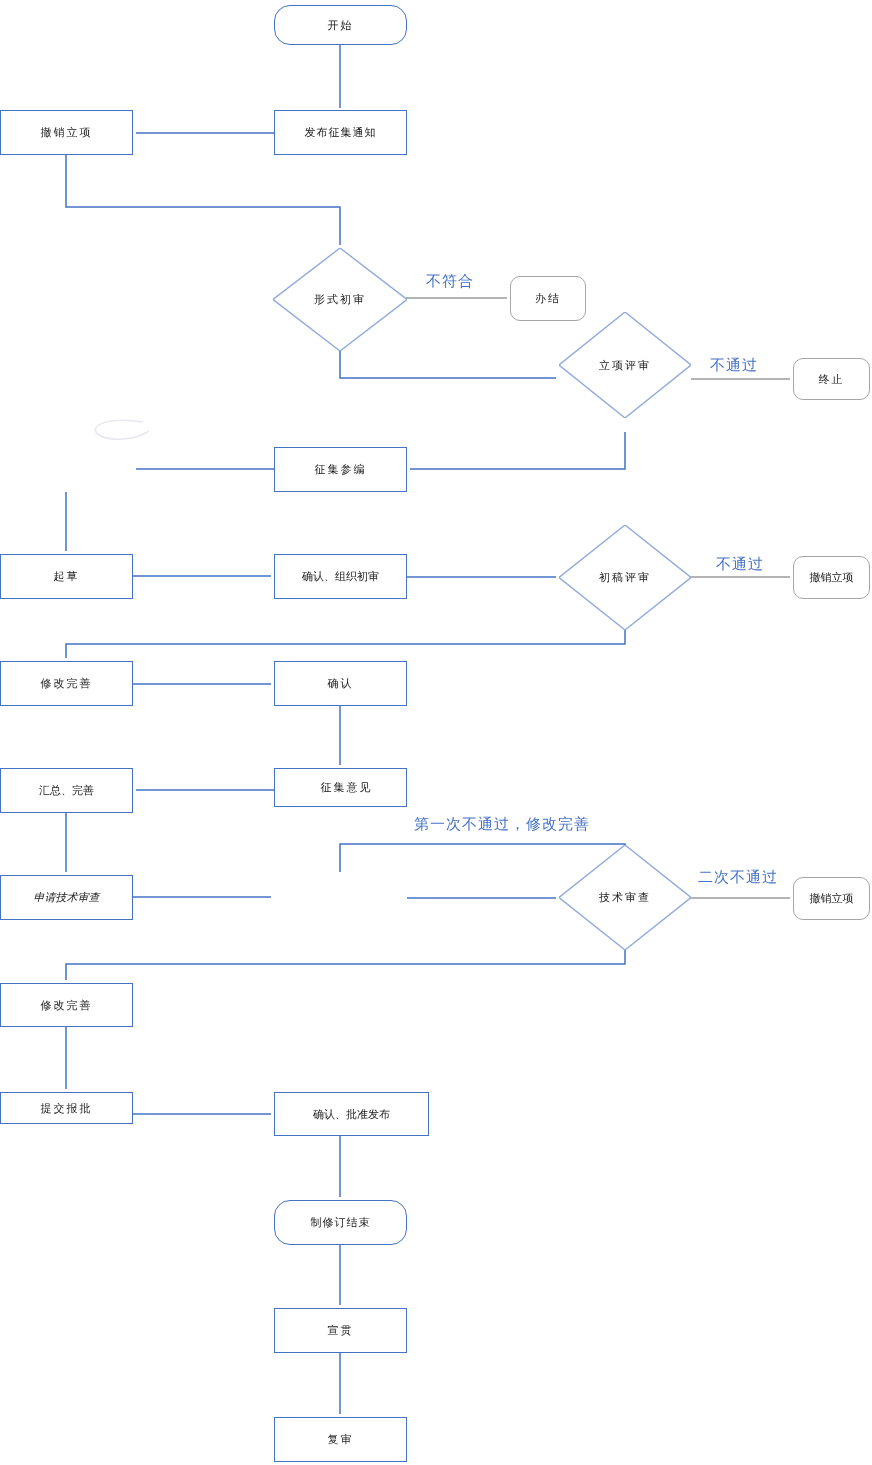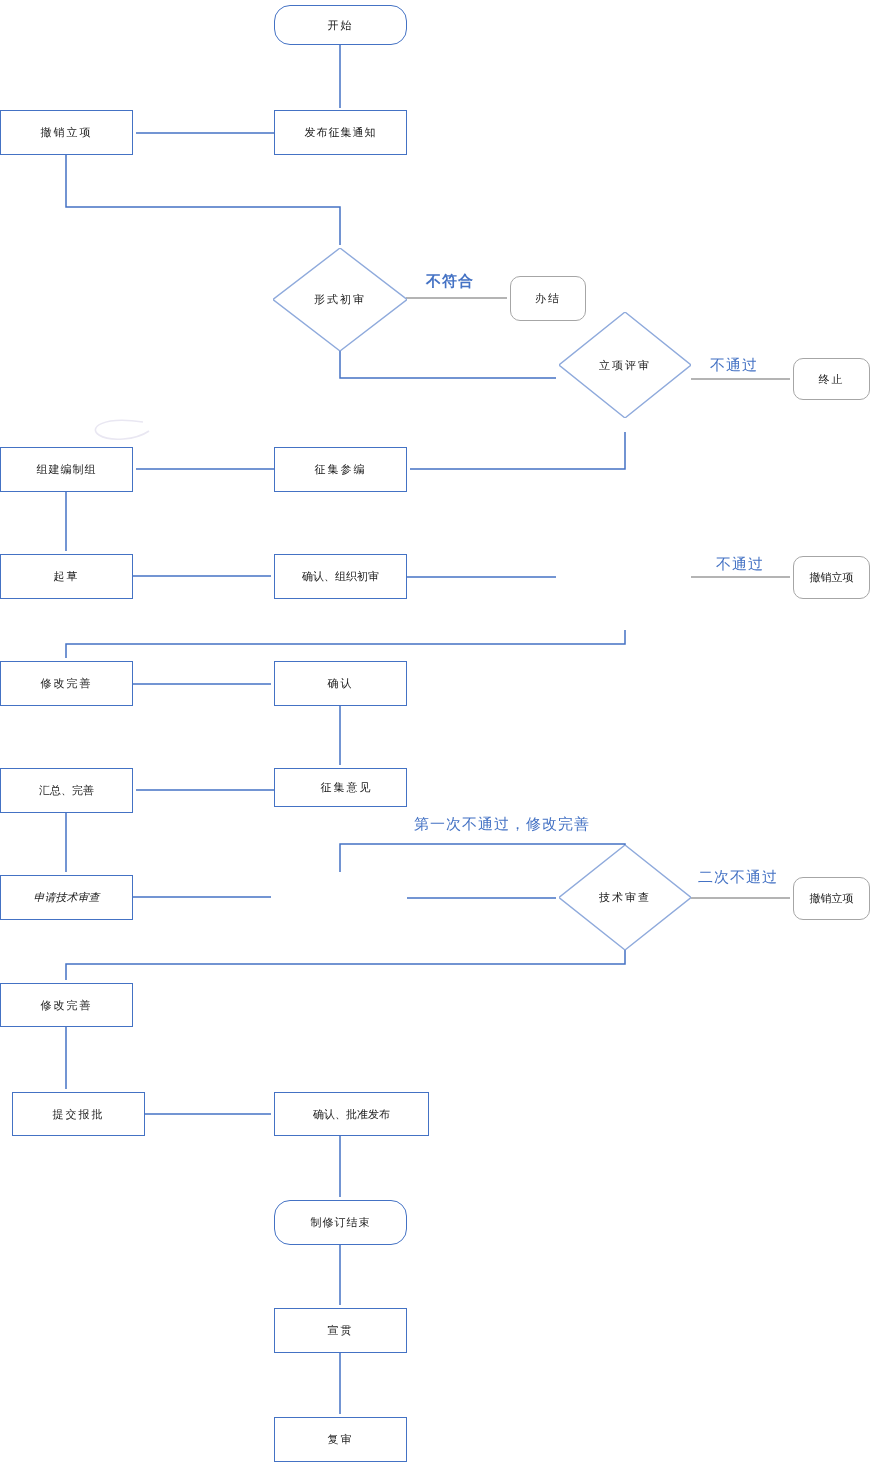--- a/index.html
+++ b/index.html
@@ -87,52 +87,57 @@
   <div class="node term-blue" style="left:274px;top:5px;width:133px;height:40px;">开始</div>
   <div class="node term-gray" style="left:510px;top:276px;width:76px;height:45px;">办结</div>
   <div class="node term-gray" style="left:793px;top:358px;width:77px;height:42px;">终止</div>
   <div class="node term-gray" style="left:793px;top:556px;width:77px;height:43px;letter-spacing:0;">撤销立项</div>
   <div class="node term-gray" style="left:793px;top:877px;width:77px;height:43px;letter-spacing:0;">撤销立项</div>
   <div class="node term-blue" style="left:274px;top:1200px;width:133px;height:45px;letter-spacing:1px;">制修订结束</div>
 
   <div class="node rect" style="left:274px;top:110px;width:133px;height:45px;letter-spacing:1px;">发布征集通知</div>
   <div class="node rect" style="left:0px;top:110px;width:133px;height:45px;">撤销立项</div>
   <div class="node rect" style="left:274px;top:447px;width:133px;height:45px;">征集参编</div>
-  <div class="node rect" style="left:0px;top:447px;width:133px;height:45px;letter-spacing:1px;">组建编制组</div>
   <div class="node rect" style="left:0px;top:554px;width:133px;height:45px;">起草</div>
   <div class="node rect" style="left:274px;top:554px;width:133px;height:45px;letter-spacing:0;">确认、组织初审</div>
   <div class="node rect" style="left:0px;top:661px;width:133px;height:45px;">修改完善</div>
   <div class="node rect" style="left:274px;top:661px;width:133px;height:45px;">确认</div>
   <div class="node rect" style="left:274px;top:768px;width:133px;height:39px;padding-left:12px;">征集意见</div>
   <div class="node rect" style="left:0px;top:768px;width:133px;height:45px;letter-spacing:0;">汇总、完善</div>
   <div class="node rect" style="left:0px;top:875px;width:133px;height:45px;letter-spacing:0;font-style:italic;">申请技术审查</div>
   <div class="node rect" style="left:0px;top:983px;width:133px;height:44px;">修改完善</div>
-  <div class="node rect" style="left:0px;top:1092px;width:133px;height:44px;margin-left:12px;">提交报批</div>
+  <div class="node rect" style="left:0px;top:1092px;width:133px;height:32px;">提交报批</div>
   <div class="node rect" style="left:274px;top:1092px;width:155px;height:44px;letter-spacing:0;">确认、批准发布</div>
   <div class="node rect" style="left:274px;top:1308px;width:133px;height:45px;">宣贯</div>
   <div class="node diamond" style="left:273px;top:248px;width:134px;height:103px;">
     <svg viewBox="0 0 100 100" preserveAspectRatio="none">
       <polygon points="50,0 100,50 50,100 0,50" fill="#ffffff" stroke="#8FAADC" stroke-width="1.4" vector-effect="non-scaling-stroke"></polygon>
     </svg>
     <span class="dlabel">形式初审</span>
   </div>
 
   <div class="node rect" style="left:274px;top:1417px;width:133px;height:45px;">复审</div>
   <div class="node diamond" style="left:559px;top:312px;width:132px;height:106px;">
     <svg viewBox="0 0 100 100" preserveAspectRatio="none">
       <polygon points="50,0 100,50 50,100 0,50" fill="#ffffff" stroke="#8FAADC" stroke-width="1.4" vector-effect="non-scaling-stroke"></polygon>
     </svg>
     <span class="dlabel">立项评审</span>
   </div>
+  <div class="node diamond" style="left:559px;top:525px;width:132px;height:105px;">
+    <svg viewBox="0 0 100 100" preserveAspectRatio="none">
+      <polygon points="50,0 100,50 50,100 0,50" fill="#ffffff" stroke="#8FAADC" stroke-width="1.4" vector-effect="non-scaling-stroke"></polygon>
+    </svg>
+    <span class="dlabel">初稿评审</span>
+  </div>
   <div class="node diamond" style="left:559px;top:845px;width:132px;height:105px;">
     <svg viewBox="0 0 100 100" preserveAspectRatio="none">
       <polygon points="50,0 100,50 50,100 0,50" fill="#ffffff" stroke="#8FAADC" stroke-width="1.4" vector-effect="non-scaling-stroke"></polygon>
     </svg>
     <span class="dlabel">技术审查</span>
   </div>
 
-  <div class="edge-label" style="left:426px;top:272px;font-weight:bold;">不符合</div>
+  <div class="edge-label" style="left:426px;top:272px;">不符合</div>
   <div class="edge-label" style="left:710px;top:356px;">不通过</div>
   <div class="edge-label" style="left:716px;top:555px;">不通过</div>
   <div class="edge-label" style="left:414px;top:815px;">第一次不通过，修改完善</div>
   <div class="edge-label" style="left:698px;top:868px;">二次不通过</div>
 
 </div>
 
 </body></html>

